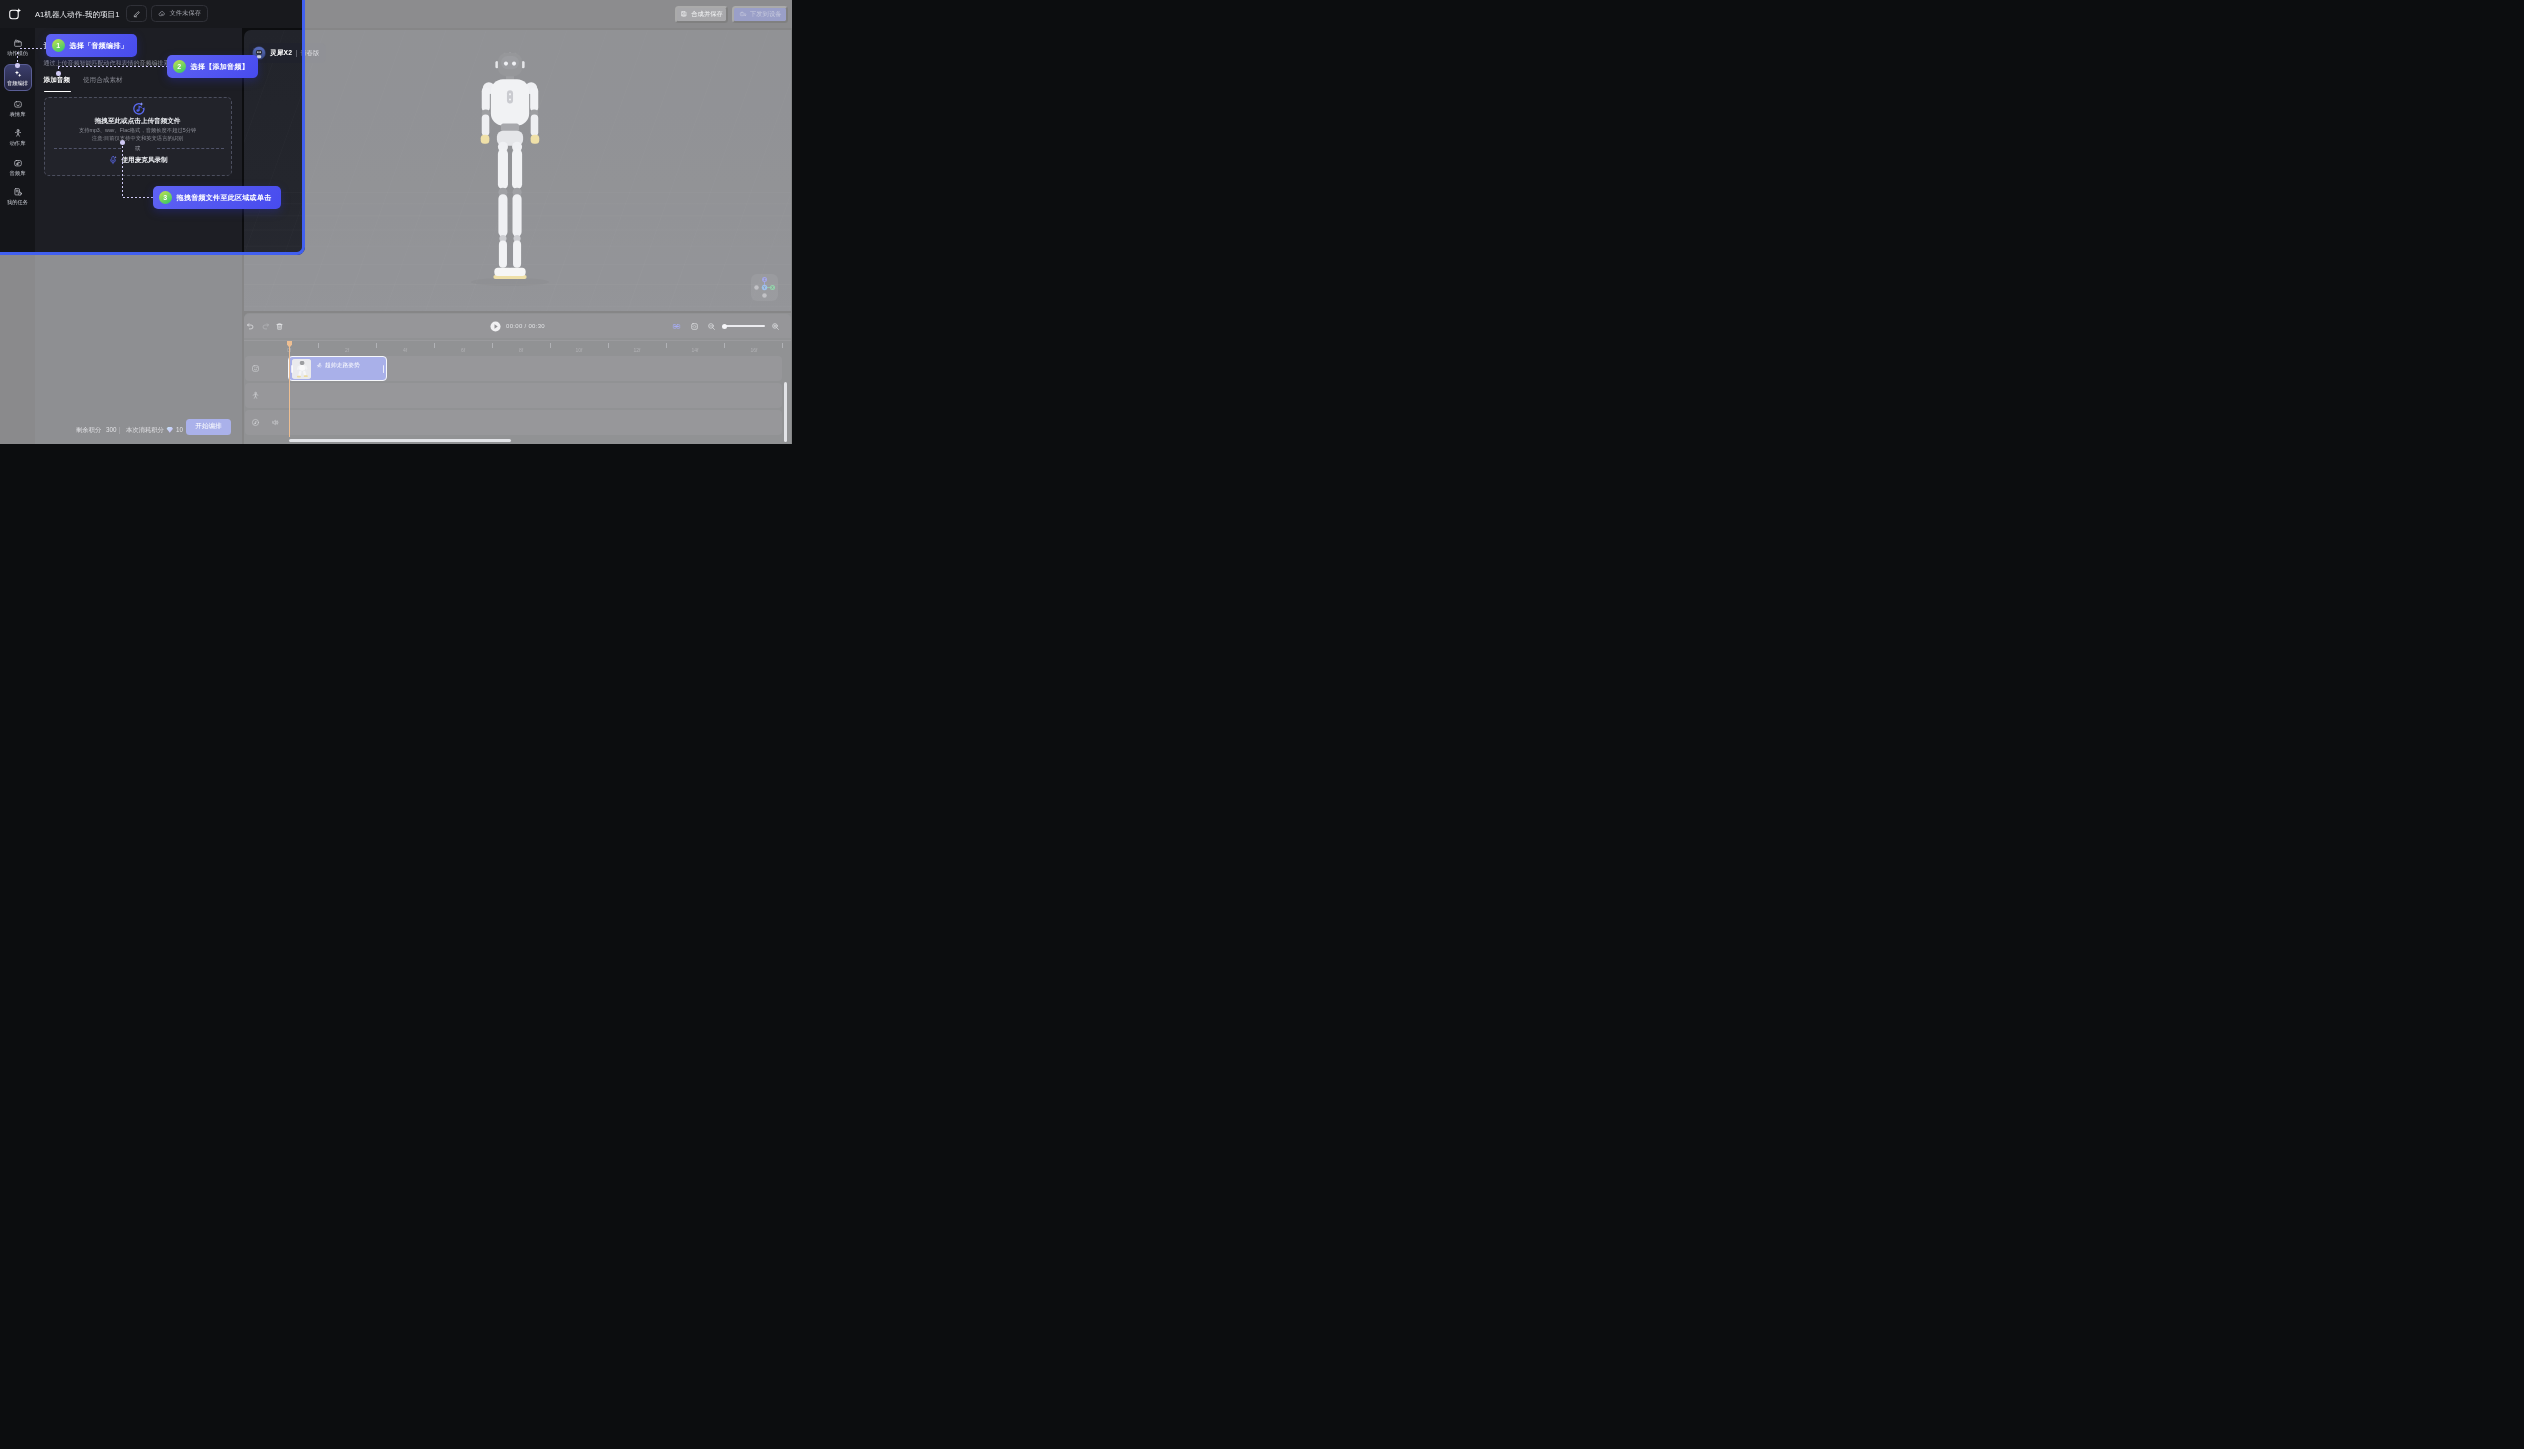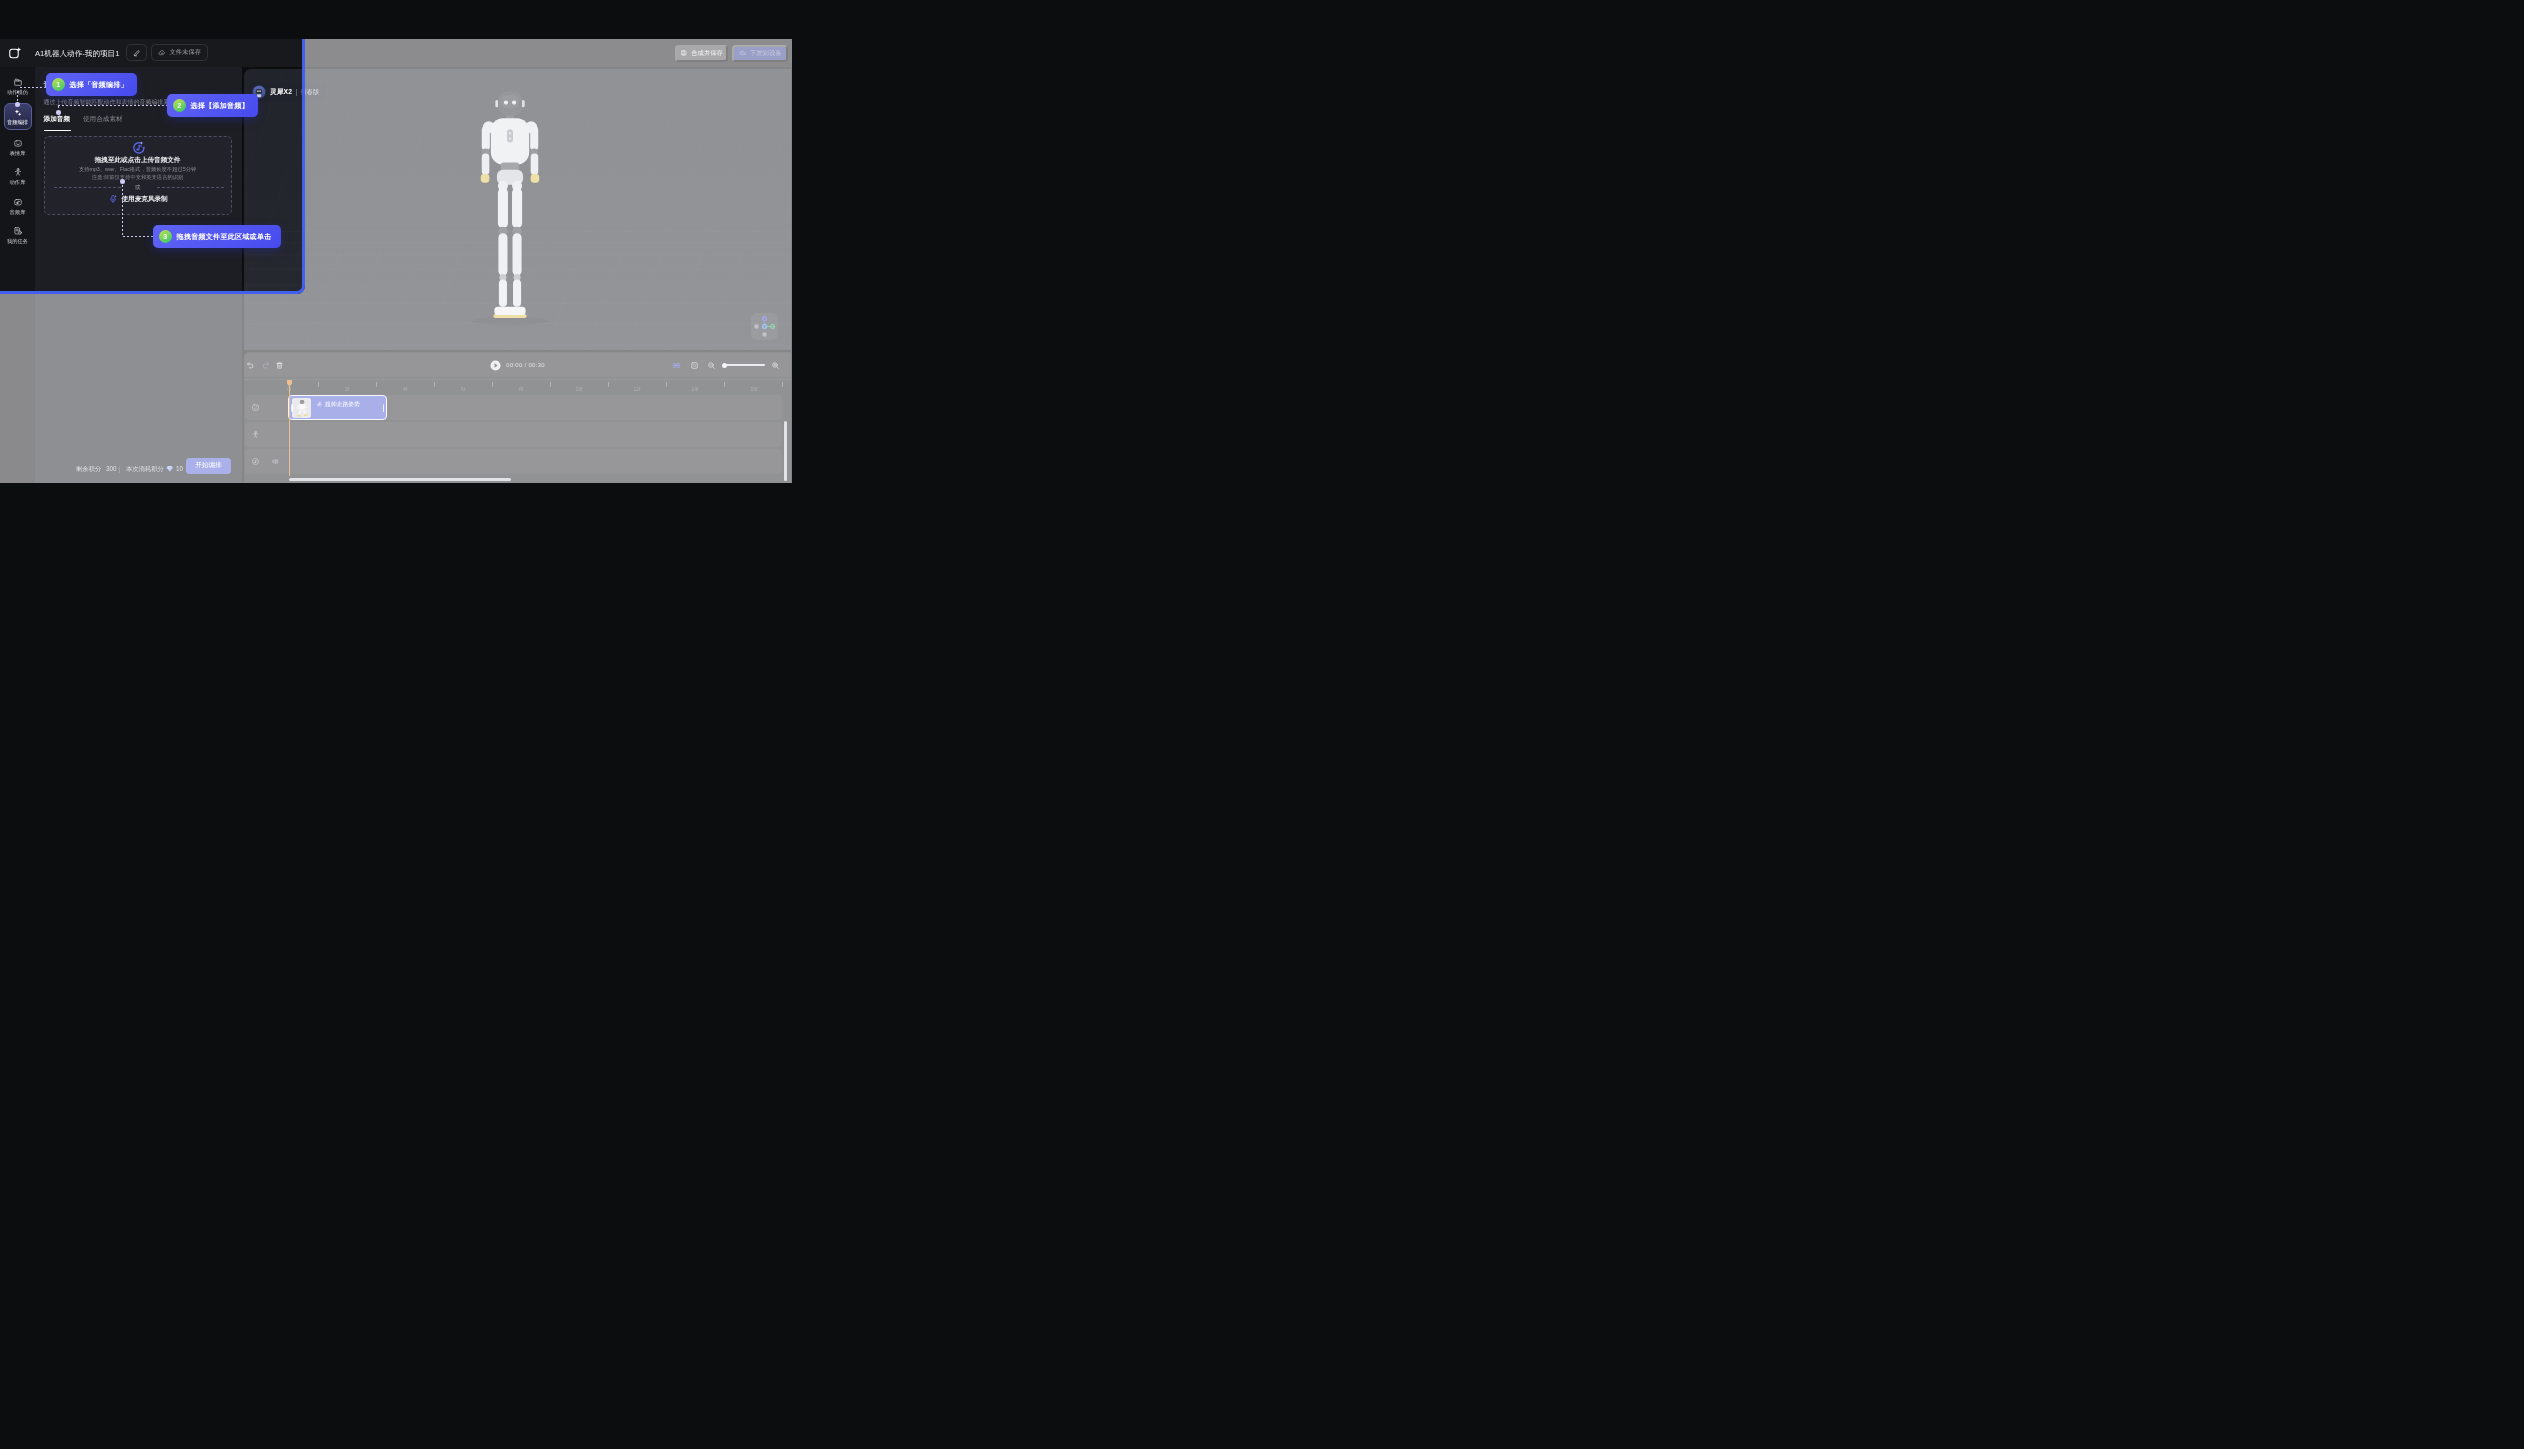--- a/index.html
+++ b/index.html
@@ -1,18 +1,18 @@
 <!DOCTYPE html>
 <html style="font-size:8px"><head>
 <meta charset="utf-8">
 <title>A1机器人动作</title>
 <style>
   html,body{margin:0;padding:0;background:#0c0d0f;}
   #app{position:relative;width:792px;height:444px;overflow:hidden;
-       font-family:"Liberation Sans","DejaVu Sans",sans-serif;background:#0c0d0f;margin-top:39px;}
+       font-family:"Liberation Sans","DejaVu Sans",sans-serif;background:#0c0d0f;}
   .abs{position:absolute;}
   .t{white-space:nowrap;}
   .ico{display:inline-flex;align-items:center;justify-content:center;line-height:0;}
 
   
   .topbar{position:absolute;left:0;top:0;width:792px;height:28px;background:#18191d;}
   .tb-title{position:absolute;left:35px;top:9.6px;font-size:7.6px;color:#eceef2;font-weight:500;}
   .tb-btn{position:absolute;top:5px;height:17px;border:0.5px solid #303138;border-radius:4.5px;
           display:flex;align-items:center;justify-content:center;gap:3.5px;box-sizing:border-box;
           color:#a8aab2;font-size:6.3px;background:transparent;cursor:pointer;}

